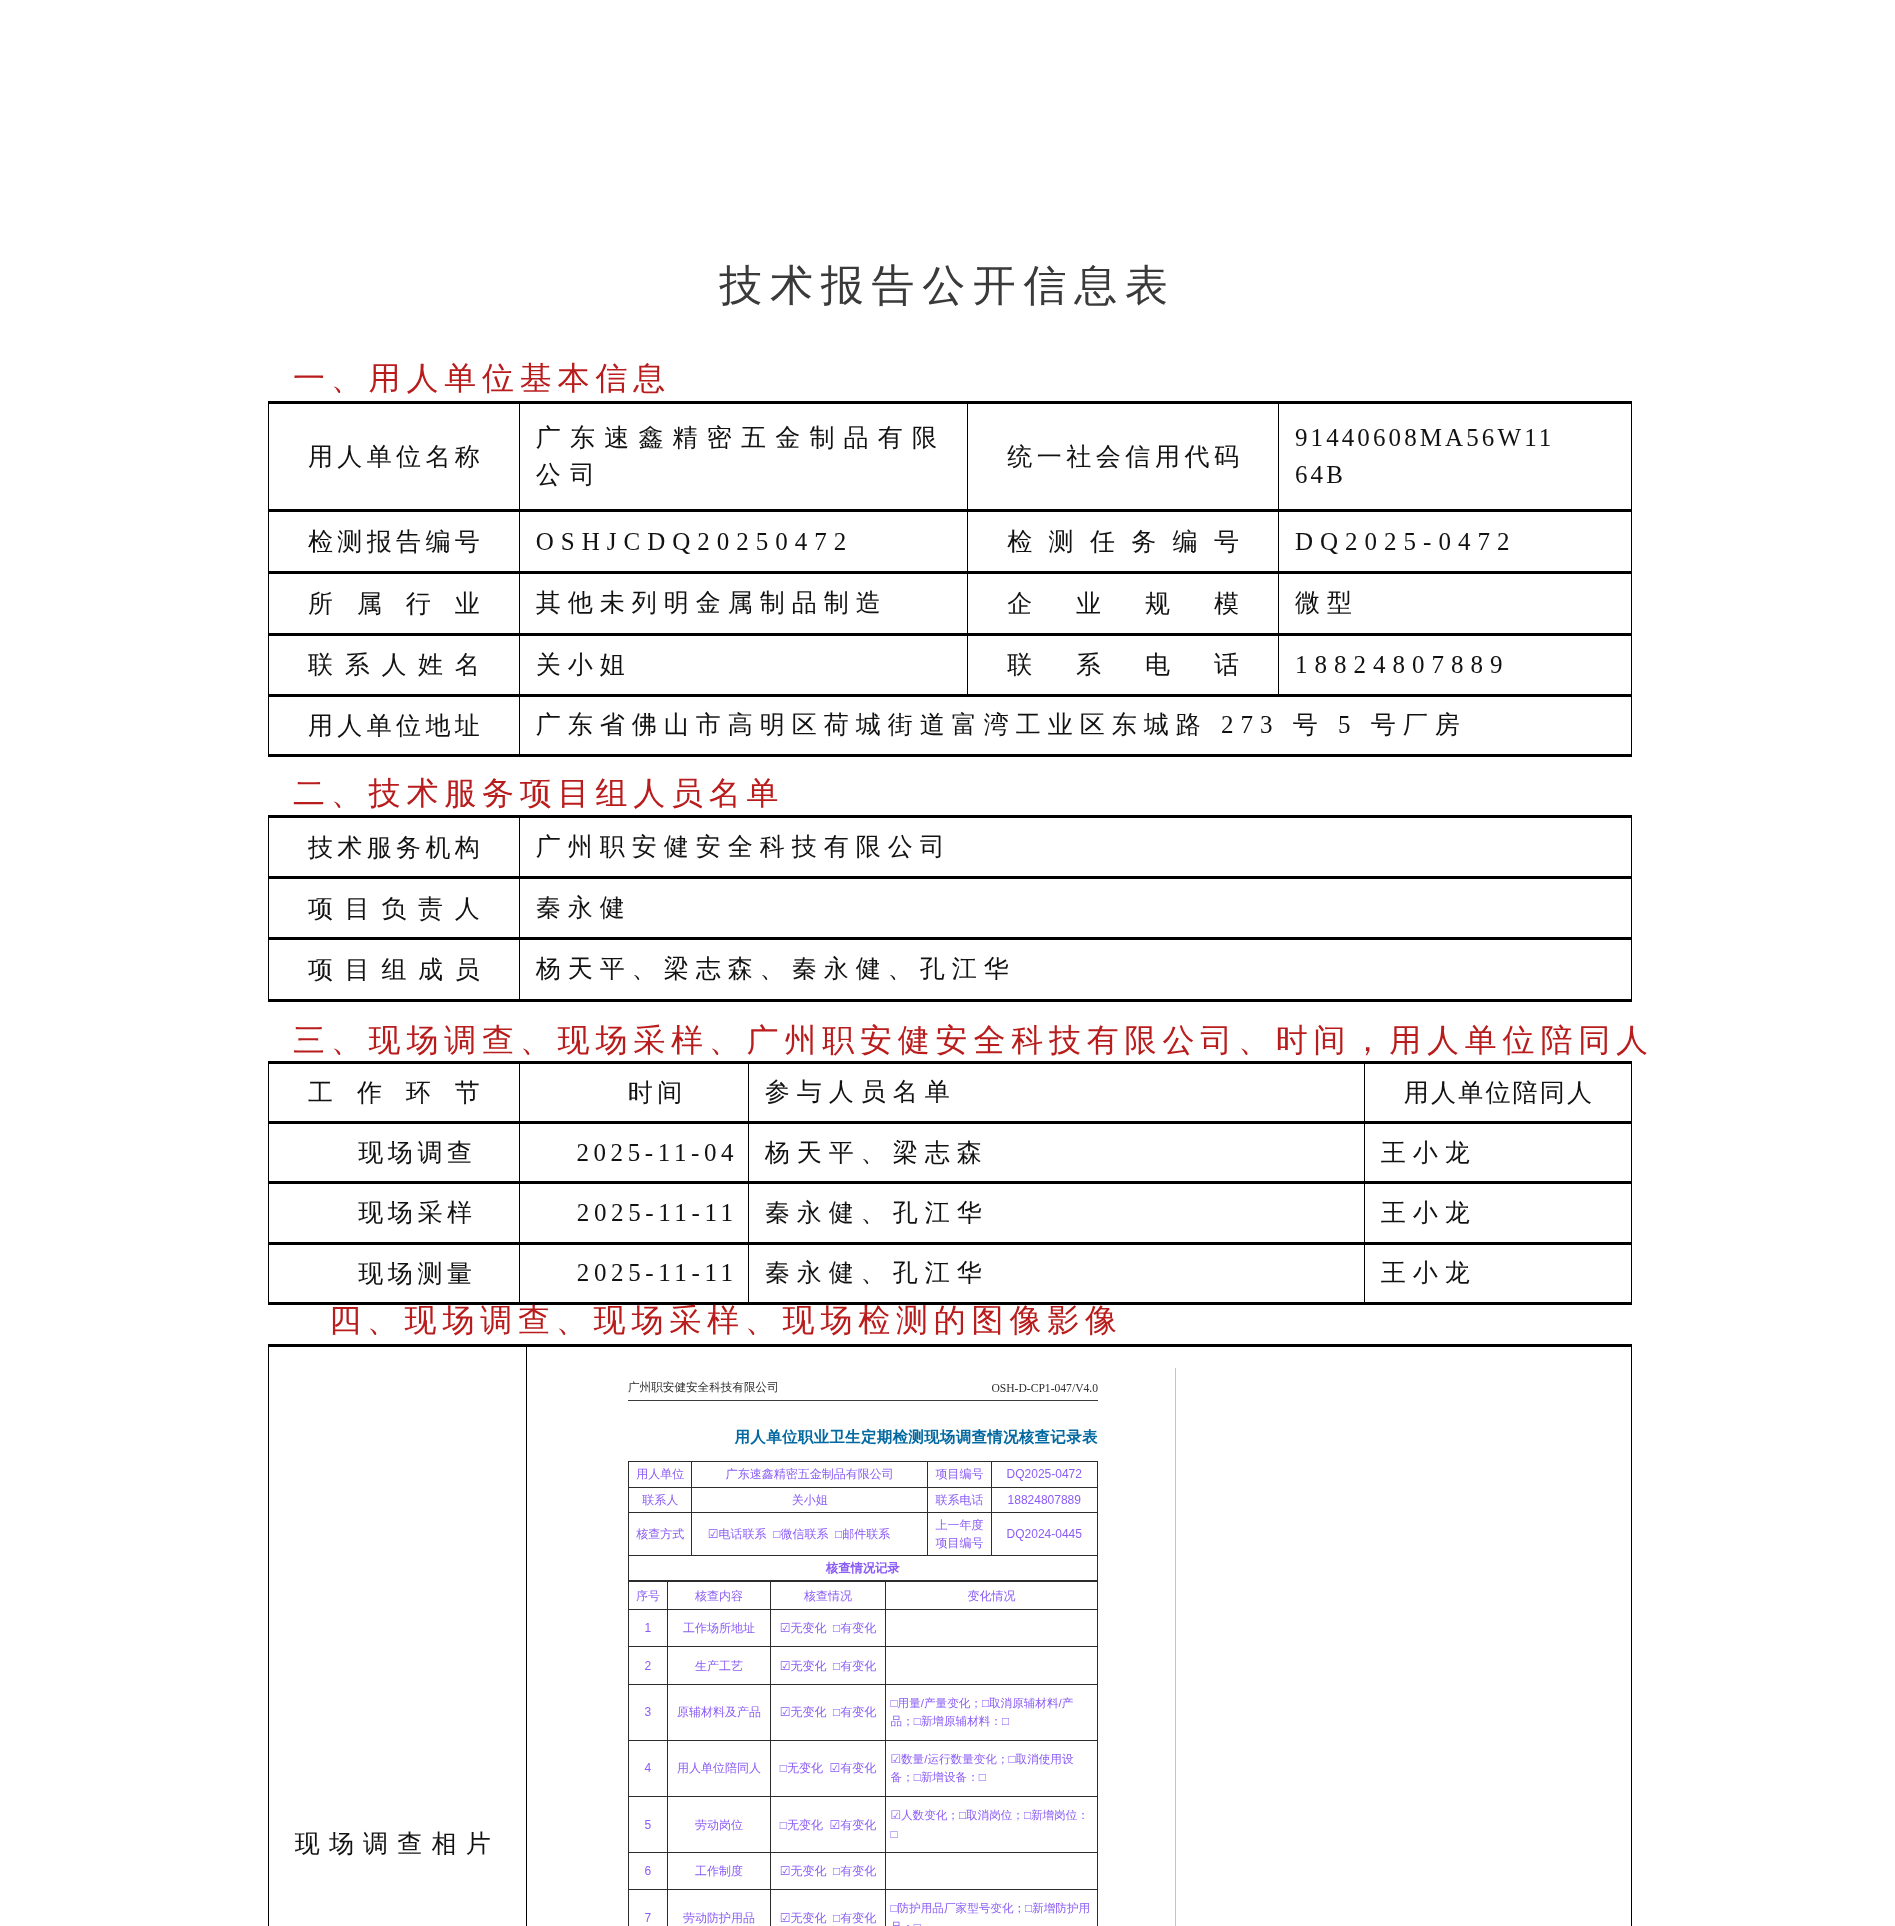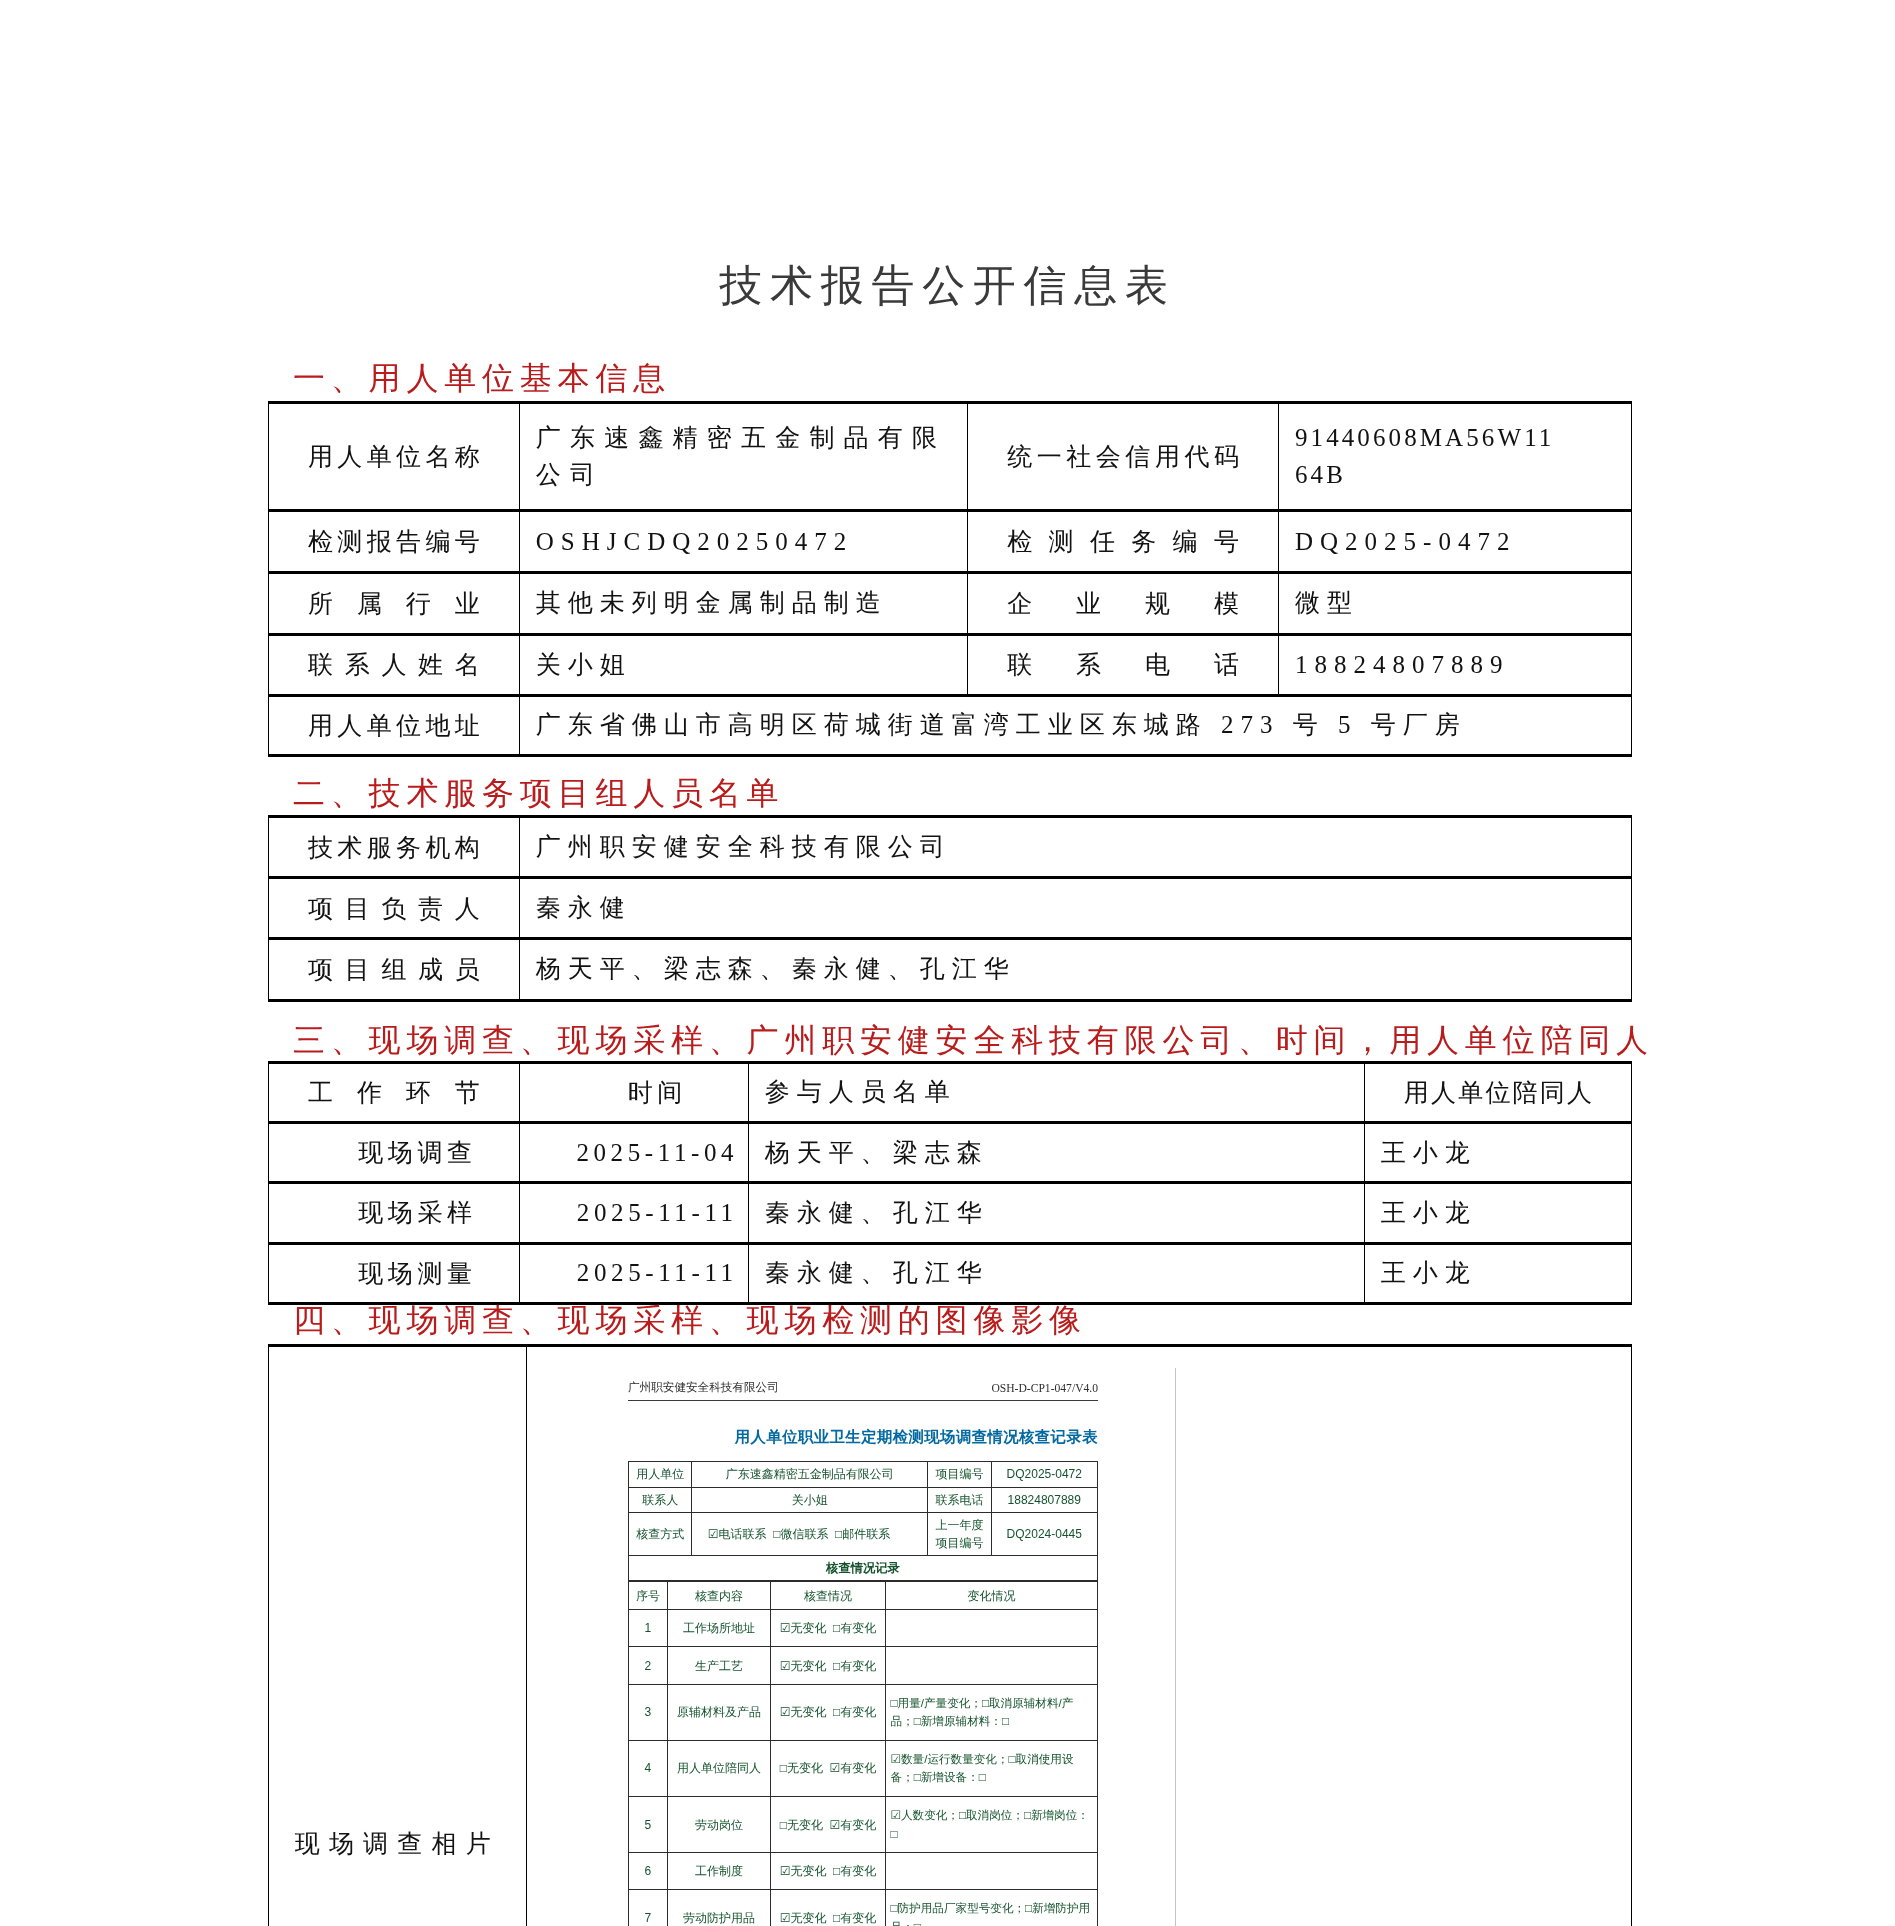--- a/index.html
+++ b/index.html
@@ -12,21 +12,21 @@
   .page-title{
     position:absolute;top:257px;left:0;width:100%;text-align:center;
     font-size:43px;letter-spacing:7.7px;color:#3a3a3a;font-weight:normal;white-space:nowrap;
   }
   .sec-heading{
     position:absolute;left:293px;font-size:32px;letter-spacing:5.8px;color:#b91c1c;white-space:nowrap;font-family:Liberation Mono, monospace;
   }
   #h-sec1{top:357px;}
   #h-sec2{top:772px;}
   #h-sec3{top:1019px;}
-  #h-sec4{top:1299px;}
+  #h-sec4{top:1299px;margin-left:36px;}
   
   table.outer{
     position:absolute;left:268px;width:1364px;border-collapse:collapse;table-layout:fixed;
     font-size:25px;color:#121212;
   }
   table.outer td{
     border-left:1.5px solid #000;border-right:1.5px solid #000;
     border-top:3.5px solid #000;border-bottom:3.5px solid #000;
     vertical-align:middle;overflow:hidden;
   }
@@ -63,21 +63,21 @@
     padding-top:11.6px;font-size:11.6px;color:#2e2e2e;
     font-family:"Liberation Serif","DejaVu Serif",serif;
   }
   .scan-rule{ border-bottom:1.5px solid #3a3a3a;margin-top:5.4px; }
   .scan-title{
     text-align:right;font-size:15.4px;font-weight:bold;color:#0369a1;
     margin-top:26px;letter-spacing:0.4px;white-space:nowrap;
   }
   table.scan-t{
     width:100%;border-collapse:collapse;table-layout:fixed;
-    font-size:12px;color:#14532d;margin:0;
+    font-size:12px;color:#8b5cf6;margin:0;
   }
   table.scan-t td{
     border:1.2px solid #2c2c2c;text-align:center;vertical-align:middle;
     padding:2.3px 3.1px;line-height:1.5;overflow:hidden;
   }
   #scan-info{margin-top:13px;}
   #scan-info td{height:20px;}
   #scan-info tr:nth-child(3) td{height:37px;}
   #scan-info td.left{text-align:left;padding-left:15.4px;}
   td.merged{ font-weight:bold;font-size:12.3px;height:17.7px; }

